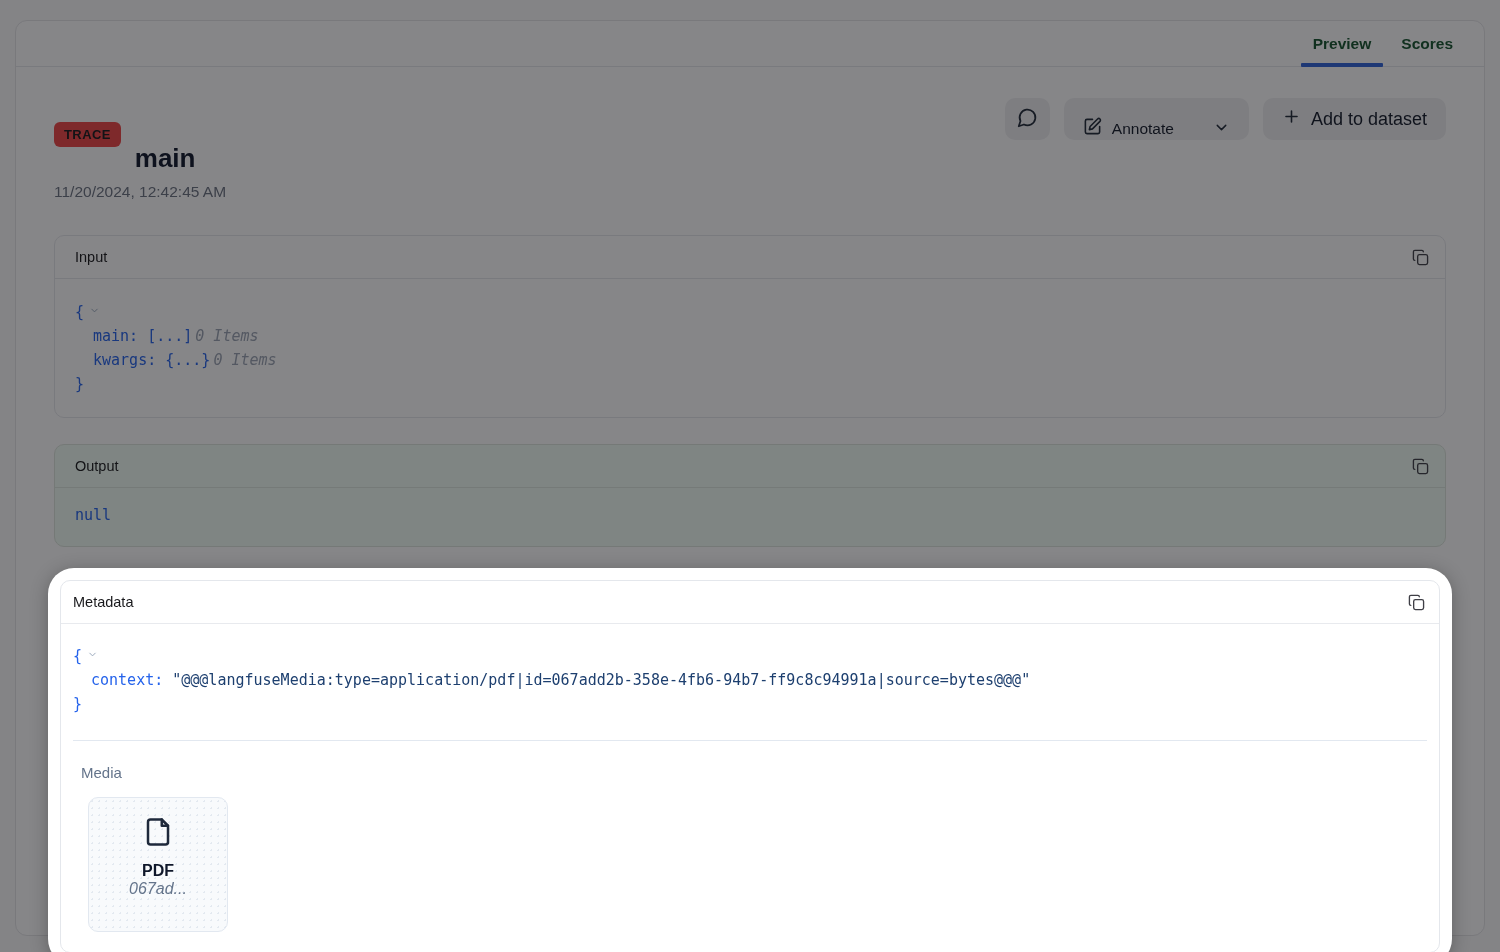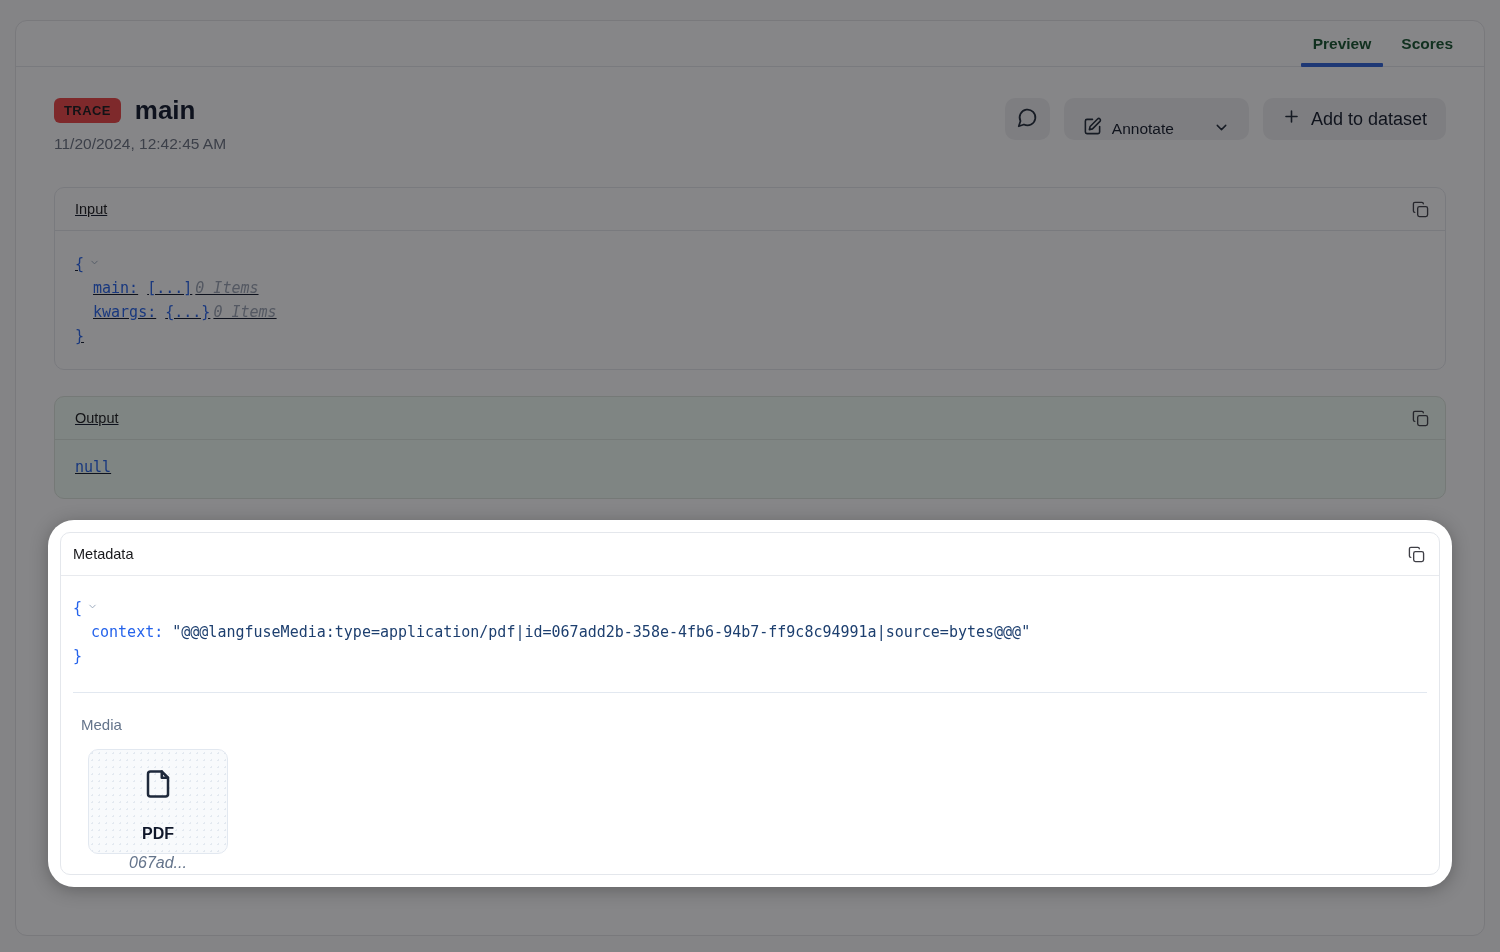--- a/index.html
+++ b/index.html
@@ -41,40 +41,40 @@
   }
   .tab.active .tab-underline{display:block;}
   
   .content{padding:28px 38px 0;}
   .header-row{display:flex;justify-content:space-between;align-items:flex-start;}
   .title-line{display:flex;align-items:center;gap:14px;}
   .badge{
     background:#ef4444;color:#18181b;font-size:13px;font-weight:700;
     padding:5px 10px;border-radius:6px;letter-spacing:.4px;
   }
-  .trace-title{font-size:26px;font-weight:700;color:#0f172a;}
+  .trace-title{font-size:26px;font-weight:700;color:#0f172a;margin-top:48px;}
   .timestamp{margin-top:9px;font-size:15.5px;color:var(--muted);}
   .actions{display:flex;gap:14px;align-items:center;margin-top:3px;}
   .btn,.icon-btn,.split-btn{
     background:#efeff1;border-radius:10px;border:none;color:#111827;
     font-family:inherit;cursor:pointer;
   }
   .icon-btn{width:45px;height:42px;display:flex;align-items:center;justify-content:center;}
   .btn{height:42px;display:flex;align-items:center;gap:10px;padding:0 19px;
     font-size:18px;font-weight:500;}
   .split-btn{display:flex;align-items:flex-end;height:42px;overflow:hidden;padding:0;}
   .split-main{display:flex;align-items:center;gap:10px;padding:0 19px;
     font-size:15.5px;font-weight:500;cursor:pointer;}
   .split-divider{width:2px;background:#d6d6da;}
   .split-caret{width:54px;display:flex;align-items:center;justify-content:center;cursor:pointer;}
   svg.ic{stroke:#1f2937;stroke-width:2;fill:none;stroke-linecap:round;stroke-linejoin:round;}
   
   .panel{
     border:1px solid var(--border);border-radius:10px;background:#fff;
-    margin-top:26px;overflow:hidden;text-decoration:underline;
+    margin-top:26px;overflow:hidden;
   }
   .panel.input-panel{margin-top:34px;}
   .panel-header{
     height:43px;display:flex;align-items:center;justify-content:space-between;
     padding:0 14px 0 20px;border-bottom:1px solid var(--border);
     font-size:14.5px;font-weight:500;color:#18181b;
   }
   .copy-btn{background:none;border:none;cursor:pointer;display:flex;padding:2px;}
   .copy-btn svg{stroke:#3f3f46;stroke-width:1.9;fill:none;stroke-linecap:round;stroke-linejoin:round;}
   .json{
@@ -102,26 +102,26 @@
     margin:21px -6px 0;background:#fff;border-radius:26px;padding:12px;
     box-shadow:0 3px 18px rgba(0,0,0,0.28);
   }
   .metadata-card{border:1px solid var(--card-border);border-radius:10px;background:#fff;overflow:hidden;}
   .metadata-card .panel-header{padding:0 12px;border-bottom-color:#e8eaee;}
   .metadata-body{padding:19px 12px 20px;}
   .metadata-body .json{padding:0;}
   .media-section{margin-top:24px;border-top:1px solid #e2e8f0;padding-top:23px;}
   .media-label{font-size:15px;color:var(--muted2);padding-left:8px;}
   .pdf-card{
-    margin:16px 0 0 15px;width:140px;height:105px;
+    margin:16px 0 0 15px;width:140px;height:135px;
     border:1px solid #e2e8f0;border-radius:10px;
     background-color:#f8fafc;
     background-image:radial-gradient(#e3e9f0 1px,transparent 1px);
     background-size:7px 7px;
-    display:flex;flex-direction:column;align-items:center;cursor:pointer;gap:11px;
+    display:flex;flex-direction:column;align-items:center;cursor:pointer;
   }
   .pdf-card .file-ic{margin-top:19px;}
   .pdf-card .file-ic svg{stroke:#1e293b;stroke-width:2;fill:none;stroke-linecap:round;stroke-linejoin:round;}
   .pdf-type{margin-top:11px;font-size:16px;font-weight:700;color:#0f172a;}
   .pdf-id{font-size:16px;color:var(--muted2);font-style:italic;}
 </style>
 </head>
 <body>
 
 <div class="app-frame">

